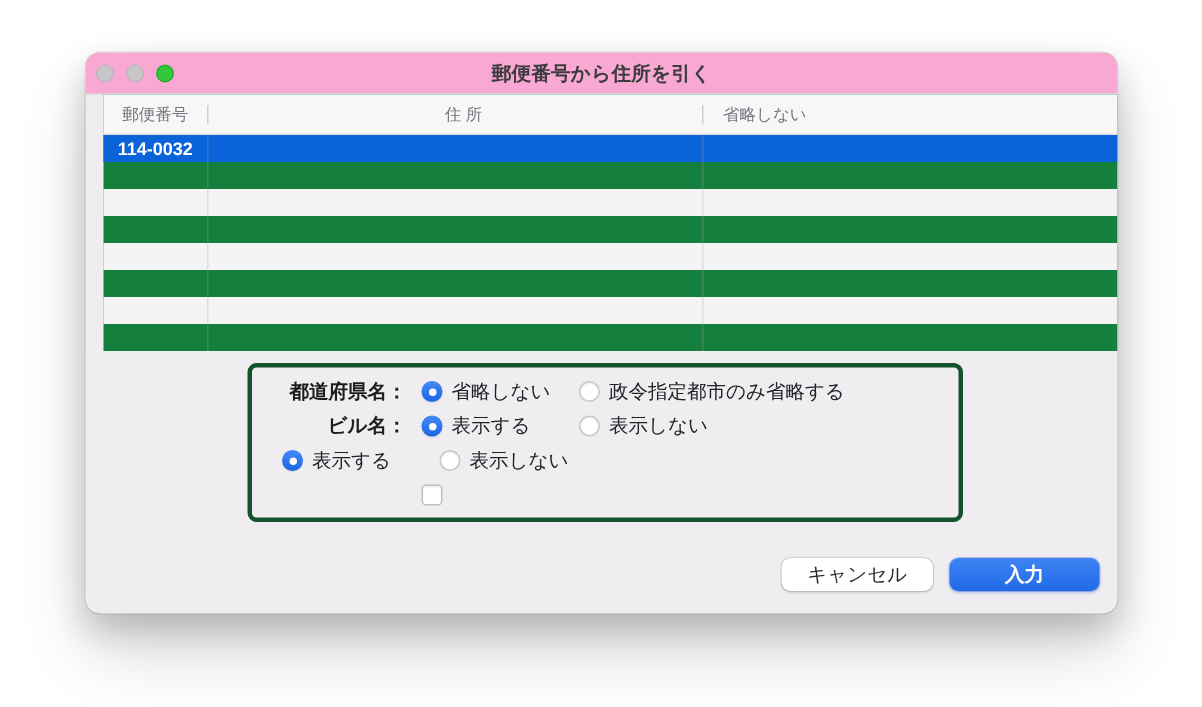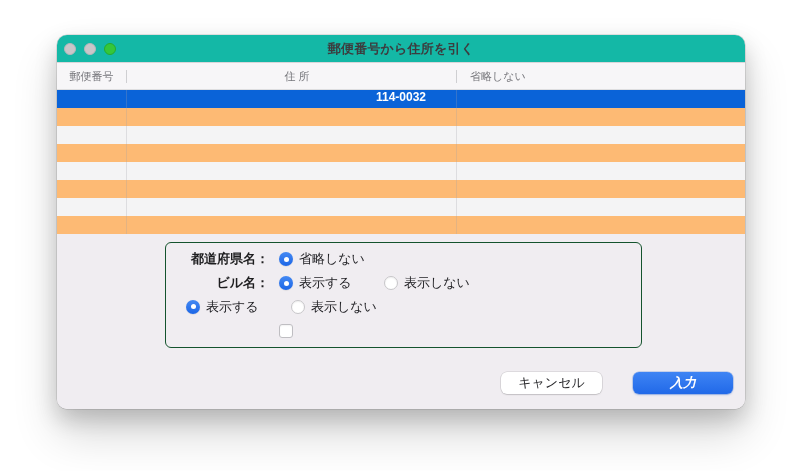--- a/index.html
+++ b/index.html
@@ -7,57 +7,57 @@
               font-family:"Liberation Sans","DejaVu Sans",sans-serif; }
 
   .window {
     position:absolute; left:57px; top:35px; width:688px; height:374px;
     background:#f0edf1; border-radius:10px; overflow:hidden;
     box-shadow:0 0 0 0.5px rgba(0,0,0,0.18), 0 10px 22px rgba(0,0,0,0.18), 0 25px 45px rgba(0,0,0,0.16);
   }
 
   
   .titlebar {
-    position:relative; height:28px; background:#14b8a6;
+    position:relative; height:28px; background:#f9a8d4;
     border-bottom:1px solid #d9d6da;
     display:flex; align-items:center; justify-content:center;
   }
   .traffic { position:absolute; left:7px; top:8px; display:flex; gap:8px; }
   .light { width:12px; height:12px; border-radius:50%; }
   .light.gray  { background:#c9c6c9; border:0.5px solid #b9b5b9; }
   .light.green { background:#35c73a; border:0.5px solid #27ab2d; }
   .title { font-size:13px; font-weight:700; color:#3c3c3e; letter-spacing:0.2px; }
 
   
-  .table { position:relative; height:171px; background:#fdba74; }
+  .table { position:relative; height:171px; background:#15803d;margin-left:12px; }
   .thead {
     display:flex; height:27px; background:#f7f6f8;
     border-bottom:1px solid #dedee0; align-items:center;
   }
   .th { font-size:11px; color:#76767b; }
   .th.c1 { width:69px; text-align:center; }
   .th.c2 { width:330px; padding-left:12px;text-align:center; }
   .th.c3 { flex:1; padding-left:14px; }
 
   .row { display:flex; height:18px; align-items:center; font-size:12px; color:#222; }
   .row:nth-child(even) { background:#f4f4f5; }
-  .row.selected { background:#0a63d8; color:#ffffff; font-weight:700;flex-direction:column; }
+  .row.selected { background:#0a63d8; color:#ffffff; font-weight:700; }
   .cell.c1 { width:69px; text-align:center; }
   .cell.c2 { width:330px; padding-left:8px; }
   .cell.c3 { flex:1; padding-left:8px; }
 
   .sep-tick { position:absolute; top:7px; width:1px; height:13px; background:#cfcfd2; }
   .sep-line { position:absolute; top:27px; bottom:0; width:1px; background:rgba(160,160,168,0.28); }
   .sep-a { left:69px; } .sep-b { left:399px; }
 
   
   .panel { position:relative; height:175px; background:#f0edf1; }
   .groupbox {
     position:absolute; left:108px; top:8px; width:477px; height:106px;
-    border:1px solid #14532d; border-radius:6px;
+    border:3px solid #14532d; border-radius:6px;
     padding:7px 10px; display:flex; flex-direction:column; gap:5px;
   }
   .optrow { display:flex; height:19px; align-items:center; }
   .optlabel { width:93px; text-align:right; font-size:13px; font-weight:700; color:#1d1d1f; }
   .slot1 { width:95px;font-family:Liberation Serif, serif; } .slot2 { width:99px; }
   .opt { display:flex; align-items:center; gap:6px; margin-left:10px; }
   .opt .txt, .chk-label { font-size:13px; color:#222226; font-weight:400; }
 
   .radio { width:14px; height:14px; border-radius:50%; flex:0 0 14px; position:relative; }
   .radio.on  { background:linear-gradient(#4489f3,#1c66e6); box-shadow:0 0.5px 1px rgba(0,0,0,0.15); }
@@ -66,33 +66,32 @@
     border-radius:50%; background:#ffffff;
   }
   .radio.off { background:#ffffff; border:1px solid #c7c6c9; box-shadow:inset 0 1px 1.5px rgba(0,0,0,0.06); }
 
   .checkbox {
     width:14px; height:14px; border-radius:3px; flex:0 0 14px;
     background:#ffffff; border:1px solid #bfbec2; box-shadow:inset 0 1px 1.5px rgba(0,0,0,0.05);
   }
 
   
-  .btnrow { position:absolute; right:12px; bottom:15px; display:flex; gap:31px; }
+  .btnrow { position:absolute; right:12px; bottom:15px; display:flex; gap:11px; }
   .btn {
     height:22px; border-radius:6px; font-size:13px; display:flex;
     align-items:center; justify-content:center; cursor:default;
   }
   .btn.cancel {
     width:101px; background:#ffffff; color:#2b2b2e;
     box-shadow:0 0 0 0.5px rgba(0,0,0,0.16), 0 1px 1.5px rgba(0,0,0,0.12);
   }
   .btn.primary {
     width:100px; background:linear-gradient(#3e84f4,#2169e8); color:#ffffff; font-weight:600;
     box-shadow:0 0 0 0.5px rgba(20,90,200,0.35), 0 1px 2px rgba(30,90,200,0.3);
-    font-style:italic;
   }
 </style>
 </head>
 <body>
 
 <div class="window">
 
   <div class="titlebar">
     <div class="traffic">
       <div class="light gray"></div>
@@ -157,20 +156,24 @@
 
   <div class="panel">
     <div class="groupbox">
 
       <div class="optrow">
         <div class="optlabel">都道府県名：</div>
         <div class="opt slot1">
           <span class="radio on"></span>
           <span class="txt">省略しない</span>
         </div>
+        <div class="opt">
+          <span class="radio off"></span>
+          <span class="txt">政令指定都市のみ省略する</span>
+        </div>
       </div>
 
       <div class="optrow">
         <div class="optlabel">ビル名：</div>
         <div class="opt slot1">
           <span class="radio on"></span>
           <span class="txt">表示する</span>
         </div>
         <div class="opt">
           <span class="radio off"></span>

